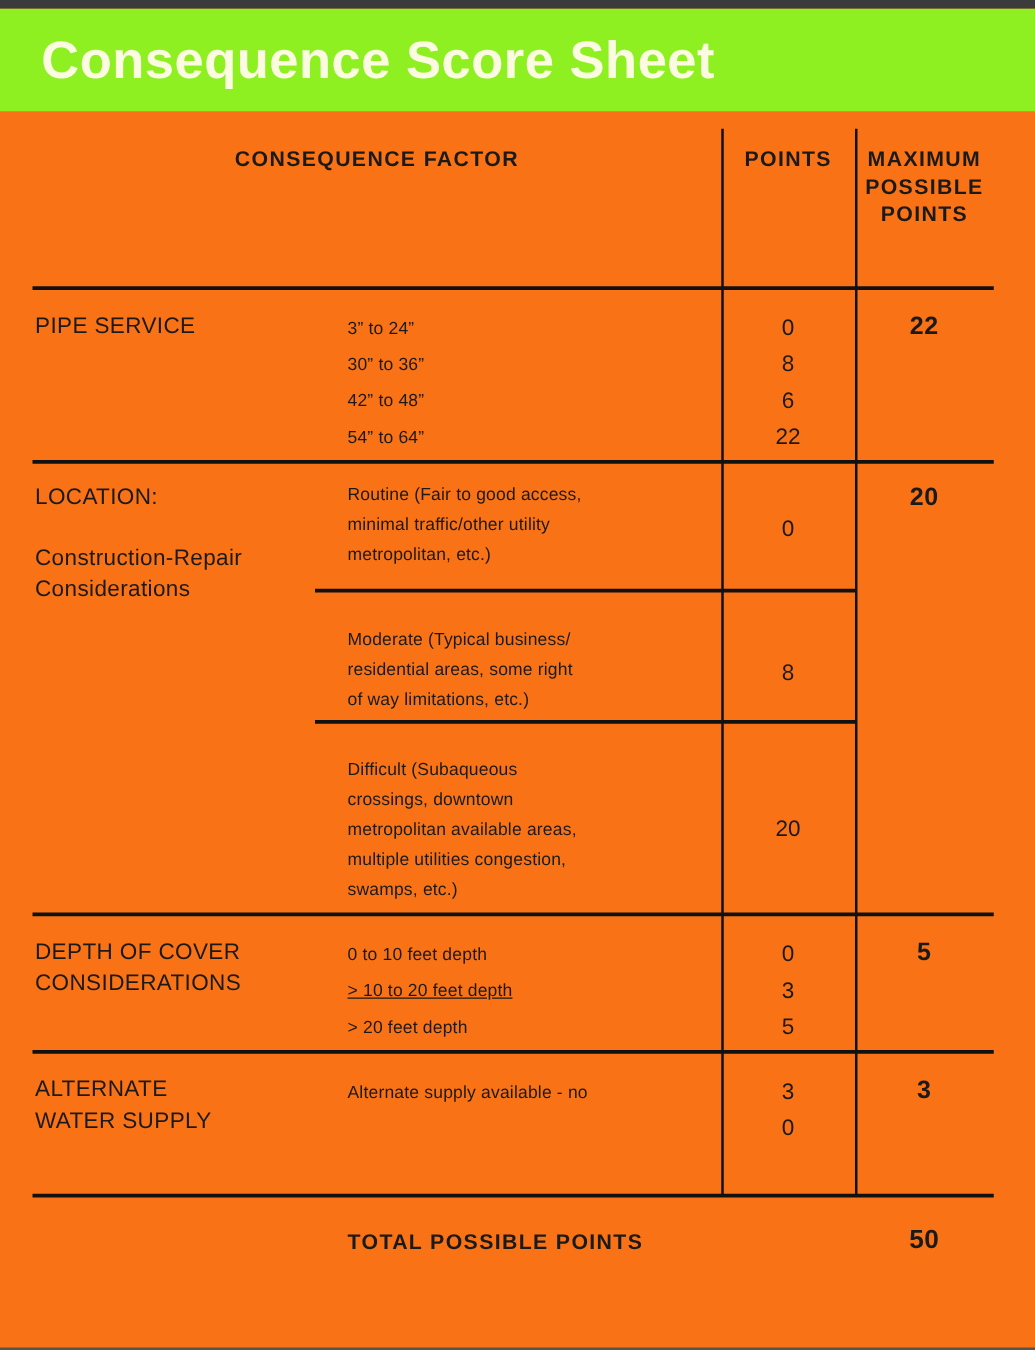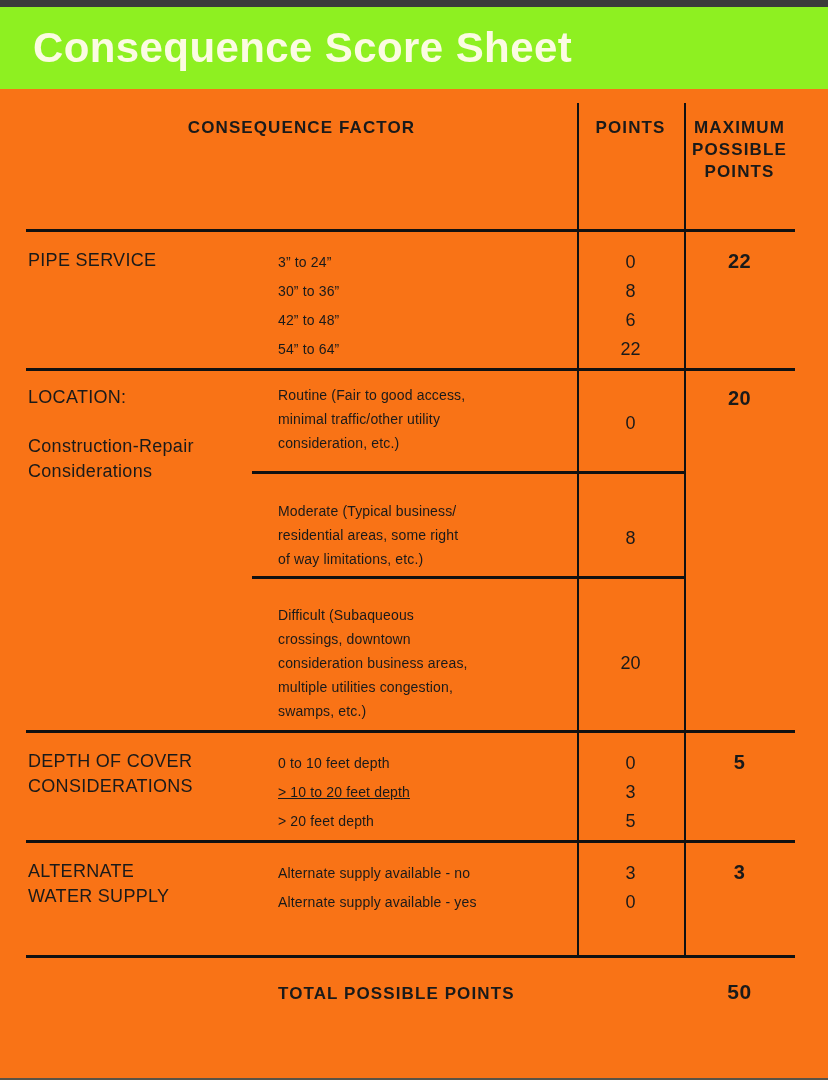--- a/index.html
+++ b/index.html
@@ -189,39 +189,39 @@
         <div style="margin-bottom:24px;">LOCATION:</div>
         <div>Construction-Repair</div>
         <div>Considerations</div>
       </div>
 
       <div class="cell col-max maxpts" style="top:298px;">20</div>
 
       <div class="cell col-desc desc-text" style="top:294px; padding-left:26px;">
         <div>Routine (Fair to good access,</div>
         <div>minimal traffic/other utility</div>
-        <div>consideration, etc.)</div>
+        <div>metropolitan, etc.)</div>
       </div>
       <div class="cell col-points pts" style="top:320px;">0</div>
 
       <div class="rule-sub" style="top:382px;"></div>
 
       <div class="cell col-desc desc-text" style="top:410px; padding-left:26px;">
         <div>Moderate (Typical business/</div>
         <div>residential areas, some right</div>
         <div>of way limitations, etc.)</div>
       </div>
       <div class="cell col-points pts" style="top:435px;">8</div>
 
       <div class="rule-sub" style="top:487px;"></div>
 
       <div class="cell col-desc desc-text" style="top:514px; padding-left:26px;">
         <div>Difficult (Subaqueous</div>
         <div>crossings, downtown</div>
-        <div>consideration business areas,</div>
+        <div>metropolitan available areas,</div>
         <div>multiple utilities congestion,</div>
         <div>swamps, etc.)</div>
       </div>
       <div class="cell col-points pts" style="top:560px;">20</div>
 
       <div class="rule-full" style="top:641px;"></div>
 
       <div class="cell col-factor factor-label" style="top:660px; padding-left:2px;">
         <div>DEPTH OF COVER</div>
         <div>CONSIDERATIONS</div>
@@ -243,21 +243,20 @@
 
       <div class="rule-full" style="top:751px;"></div>
 
       <div class="cell col-factor factor-label" style="top:770px; padding-left:2px;">
         <div>ALTERNATE</div>
         <div>WATER SUPPLY</div>
       </div>
 
       <div class="cell col-desc desc-text" style="top:770px; padding-left:26px; width:340px;">
         <div style="line-height:29px; white-space:nowrap;">Alternate supply available - no</div>
-        <div style="line-height:29px; white-space:nowrap;">Alternate supply available - yes</div>
       </div>
 
       <div class="cell col-points pts pts-stack" style="top:770px;">
         <div>3</div>
         <div>0</div>
       </div>
 
       <div class="cell col-max maxpts" style="top:772px;">3</div>
 
       <div class="rule-full" style="top:866px;"></div>

